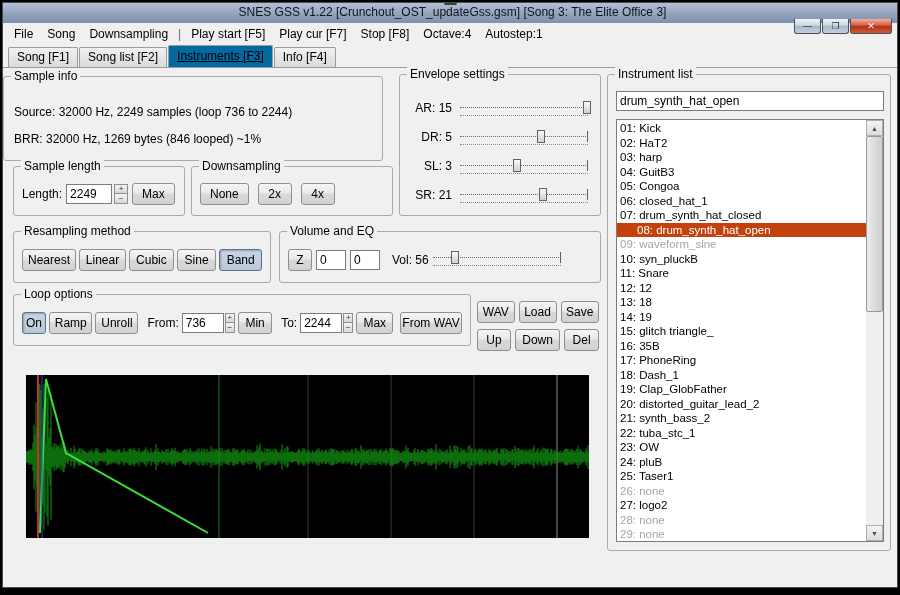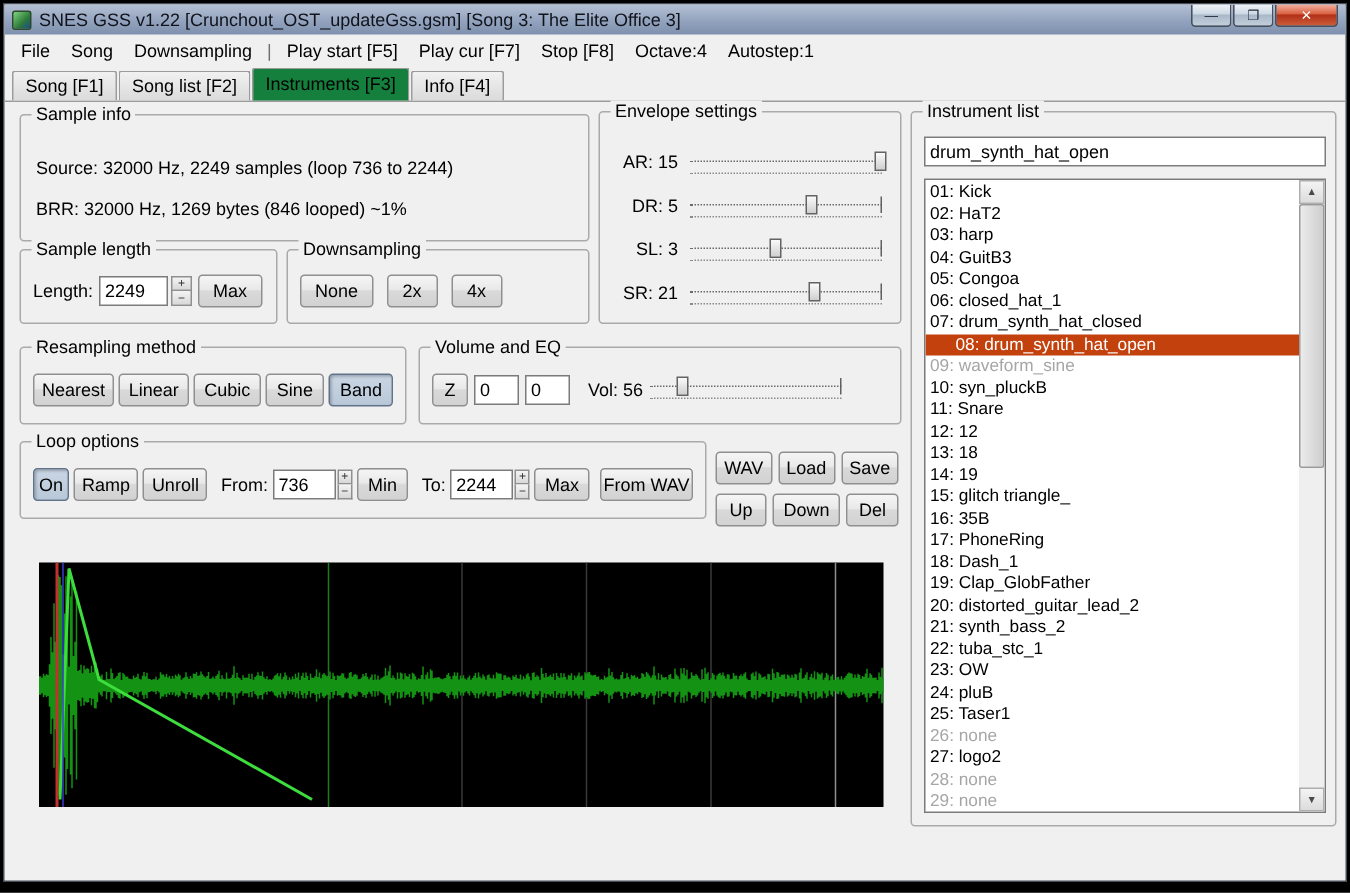--- a/index.html
+++ b/index.html
@@ -1,39 +1,39 @@
 <!DOCTYPE html>
 <html><head>
 <meta charset="utf-8">
 <style>
   * { margin:0; padding:0; box-sizing:border-box; }
   html,body { width:900px; height:595px; overflow:hidden; background:#000; font-family:"Liberation Sans",sans-serif; }
   .window { position:absolute; left:2px; top:2px; width:896px; height:586px; background:#f0f0f0; border:1px solid #454c55; }
 
   
-  .titlebar { height:20px; background:linear-gradient(#b4c0d4,#93a3be 55%,#7e90ae); display:flex; align-items:center; padding:0 5px; border-bottom:1px solid #5a6activ070; }
+  .titlebar { height:20px; background:linear-gradient(#b4c0d4,#93a3be 55%,#7e90ae); display:flex; align-items:center; padding:0 5px; border-bottom:1px solid #5a6activ070;flex-direction:column; }
   .app-icon { width:13px; height:13px; border:1px solid #2d4a2d; border-radius:2px; background:linear-gradient(135deg,#7ed67e,#2d7a3a 60%,#1d4a8a); }
   .title-text { font-size:12px; color:#10131a; margin-left:5px; white-space:nowrap; }
   .win-buttons { margin-left:auto; display:flex; gap:1px; align-self:flex-start; }
   .win-btn { width:27px; height:15px; border:1px solid #46505c; border-top:none; border-radius:0 0 3px 3px; background:linear-gradient(#eef3f8,#cdd8e4 45%,#a9b8c9 50%,#c2cedb); display:flex; align-items:center; justify-content:center; font-size:9px; line-height:9px; color:#1c2430; cursor:default; }
   .win-btn.close { width:42px; background:linear-gradient(#f0b0a0,#d9603f 45%,#b03018 50%,#cc5c38); color:#fff; }
 
   
   .menubar { height:21px; display:flex; align-items:center; padding:0 4px; font-size:12px; }
   .menu-item { padding:2px 7px; white-space:nowrap; }
   .menu-sep { padding:2px 3px; color:#707070; }
   .pane-line { position:absolute; left:0; right:0; top:64px; border-top:1px solid #9b9b9b; }
   .tabbar { position:absolute; left:5px; top:43px; height:21px; display:flex; align-items:flex-end; z-index:2; }
   .tab { height:20px; line-height:18px; padding:0 8px; font-size:12px; background:linear-gradient(#f1f1f1,#dadada); border:1px solid #9b9b9b; border-bottom:none; border-radius:2px 2px 0 0; margin-right:1px; white-space:nowrap; }
-  .tab.active { height:22px; line-height:20px; background:#15803d; }
+  .tab.active { height:22px; line-height:20px; background:#0369a1;text-decoration:underline; }
 
   
   .gb { position:absolute; border:1px solid #aaaaaa; border-radius:3px; }
   .legend { position:absolute; top:-8px; left:7px; background:#f0f0f0; padding:0 3px; font-size:12px; white-space:nowrap; }
-  .gb-sample-info   { left:10px;  top:73px;  width:380px; height:85px; }
+  .gb-sample-info   { left:0;  top:73px;  width:380px; height:85px; }
   .gb-sample-length { left:10px;  top:163px; width:172px; height:50px; }
   .gb-downsampling  { left:188px; top:163px; width:202px; height:50px; }
   .gb-envelope      { left:396px; top:71px;  width:202px; height:142px; }
   .gb-resampling    { left:10px;  top:228px; width:258px; height:52px; }
   .gb-volume        { left:276px; top:228px; width:322px; height:52px; }
   .gb-loop          { left:10px;  top:291px; width:458px; height:52px; }
   .gb-instruments   { left:604px; top:71px;  width:284px; height:477px; }
 
   .info-lines { padding:22px 10px 0; }
   .info-line { font-size:12px; line-height:27px; white-space:nowrap; }

